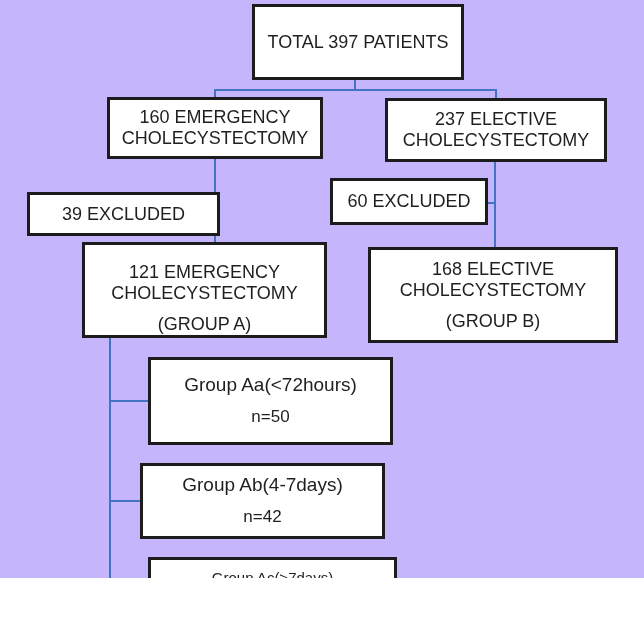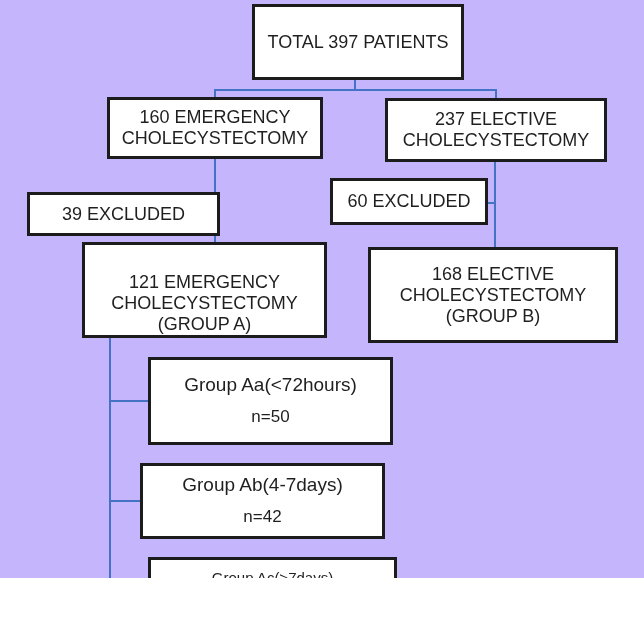--- a/index.html
+++ b/index.html
@@ -25,21 +25,21 @@
     display: flex;
     flex-direction: column;
     align-items: center;
     justify-content: center;
     text-align: center;
     font-size: 18px;
     line-height: 21px;
     z-index: 2;
   }
   .node span { display: block; }
-  .sublabel { }
+  .sublabel { margin-top: 10px; }
   .subgroup-title { font-size: 19px; line-height: 24px; }
   .subgroup-count { font-size: 17px; line-height: 24px; margin-top: 8px; }
   #node-group-ac .subgroup-title { font-size: 15px; line-height: 28px; }
   #node-group-ac .subgroup-count { font-size: 23px; line-height: 28px; }
 
   .line {
     position: absolute;
     background: var(--connector-color, #4472C4);
     z-index: 1;
   }

